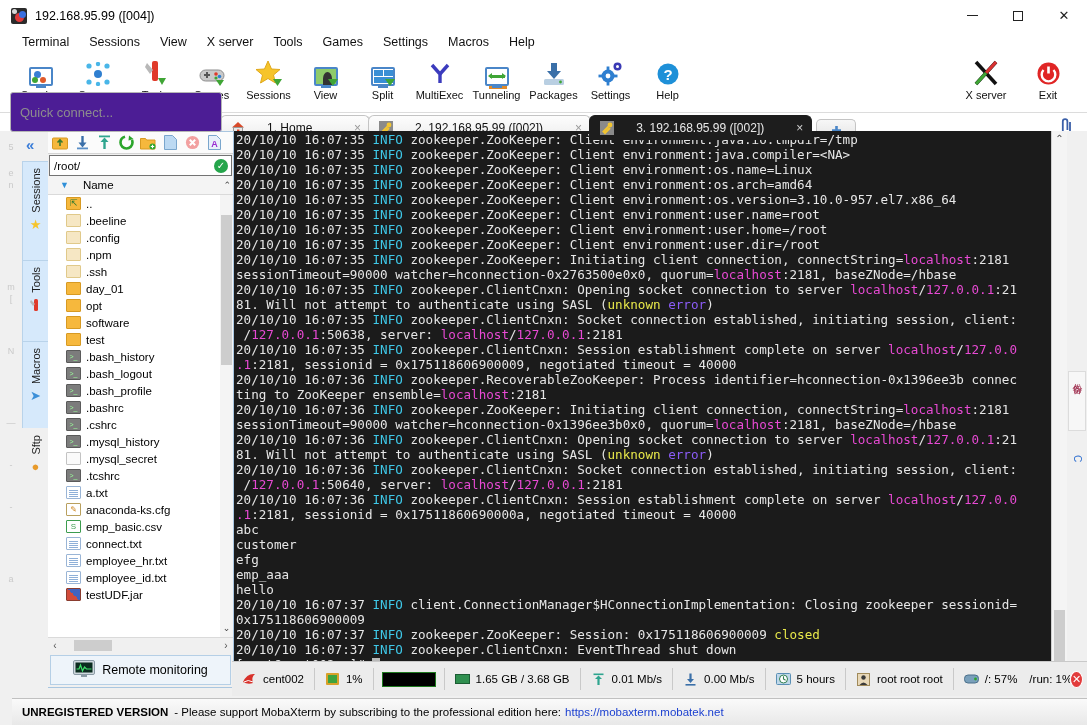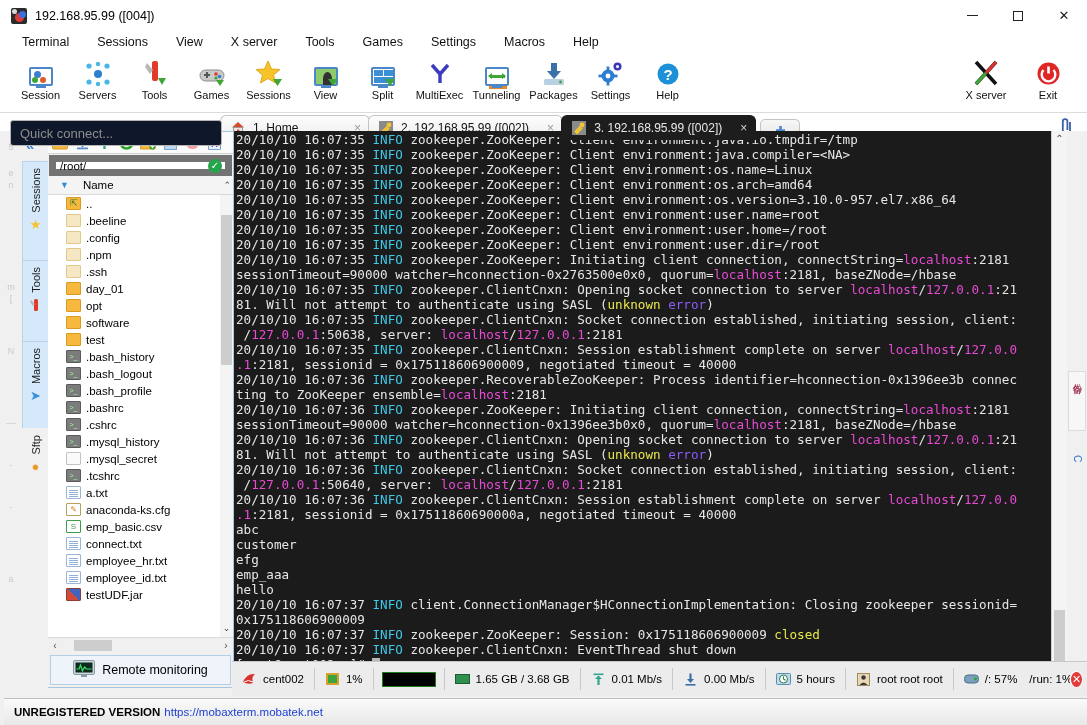--- a/index.html
+++ b/index.html
@@ -28,21 +28,21 @@
      background:#d8d8d8; left:1px; top:1px; }
   #title-text { font-size:12.5px; color:#000; }
   .wbtns { position:absolute; right:0; top:0; display:flex; height:31px; }
   .wbtn { width:46px; height:31px; display:flex; align-items:center; justify-content:center;
           font-size:13px; color:#222; }
   .sq { width:10px;height:10px;border:1px solid #222; }
   .dash { width:11px;height:1px;background:#222; }
 
   
   #menubar { height:22px; background:#fff; display:flex; align-items:center;
-     padding-left:12px; gap:8px; }
+     padding-left:12px; gap:0px; }
   .menu-item { padding:2px 10px; font-size:12.5px; color:#111; }
 
   
   #ribbon { height:60px; background:#fff; display:flex; align-items:flex-start;
      padding-left:12px; position:relative; border-bottom:1px solid #dcdcdc; }
   .rb { width:57px; display:flex; flex-direction:column; align-items:center;
         padding-top:3px; }
   .rb .ic { height:30px; display:flex; align-items:flex-end; justify-content:center; }
   .rb .lbl { font-size:11px; color:#111; margin-top:3px; white-space:nowrap; }
   .rb-right { position:absolute; right:8px; top:0; display:flex; }
@@ -52,21 +52,21 @@
   .mon { width:24px;height:19px;border:2px solid #4a86c8;border-radius:2px;background:#fff;position:relative; }
   .mon:after { content:""; position:absolute; left:50%; transform:translateX(-50%);
      bottom:-4px; width:10px;height:3px;background:#4a86c8; }
   .greenarr { position:absolute; right:-2px; bottom:-2px; width:0;height:0;
      border-left:5px solid transparent; border-right:5px solid transparent;
      border-top:7px solid #3fa535; }
 
   
   #tabbar { height:27px; background:#fff; display:flex; align-items:flex-end;
      padding-left:8px; position:relative; }
-  .tab { height:25px; display:flex; align-items:center; gap:8px;
+  .tab { height:25px; display:flex; align-items:center; gap:22px;
      padding:0 8px 0 10px; font-size:12px; border:1px solid #c4c4c4;
      border-bottom:none; border-radius:6px 6px 0 0; background:linear-gradient(#fdfdfd,#ececec);
      margin-right:-2px; color:#111; min-width:150px; }
   .tab.active { background:#1d1d1d; color:#e8e8e8; border-color:#1d1d1d; z-index:3; }
   .tab .x { margin-left:auto; color:#9a9a9a; font-size:12px; padding-left:10px; }
   .tab.active .x { color:#cfcfcf; }
   .tabicon { width:14px;height:14px;flex:0 0 auto; }
   .plus-tab { width:40px; height:21px; border:1px solid #c4c4c4; border-bottom:none;
      border-radius:5px 5px 0 0; background:linear-gradient(#f7f7f7,#e4e4e4);
      display:flex;align-items:center;justify-content:center; margin-left:6px; }
@@ -92,21 +92,21 @@
   #collapse { position:absolute; left:4px; top:5px; color:#3b7dd8; font-size:15px;
      font-weight:bold; }
 
   
   #fbrowser { width:186px; background:#f0f0f0; display:flex; flex-direction:column;
      border:1px solid #a9c6e0; border-left:none; }
   #fb-toolbar { height:22px; background:#fbfbfb; display:flex; align-items:center;
      gap:4px; padding:0 3px; border-bottom:1px solid #d4d4d4; }
   .fbi { width:18px;height:18px; display:flex;align-items:center;justify-content:center;
      font-size:13px; }
-  #fb-path { height:21px; background:#fff; border:7px solid #737373; display:flex;
+  #fb-path { height:21px; background:#fff; border:1px solid #737373; display:flex;
      align-items:center; padding-left:4px; font-size:11.5px; margin:1px 1px 0 1px; }
   #fb-path .ok { margin-left:auto; margin-right:3px; width:14px;height:14px;border-radius:50%;
      background:#25a54b; color:#fff; font-size:10px; display:flex;align-items:center;justify-content:center; }
   #fb-head { height:19px; background:#f4f4f4; border-bottom:1px solid #dadada;
      display:flex; align-items:center; font-size:11.5px; padding-left:12px; gap:14px;
      position:relative; }
   #fb-head .caret { color:#2f8fd8; font-size:9px; }
   #fb-list { flex:1; background:#fff; overflow:hidden; position:relative; }
   .frow { height:17px; display:flex; align-items:center; gap:5px; padding-left:18px;
      font-size:11.5px; white-space:nowrap; }
@@ -174,21 +174,21 @@
   .sb { display:flex; align-items:center; gap:6px; padding:0 10px; height:22px;
      border-right:1px solid #c9c9c9; white-space:nowrap; }
   .sb .si { width:15px;height:13px; flex:0 0 auto; display:flex; align-items:center;
      justify-content:center; font-size:10px; }
   .sb-graph { width:54px; height:15px; background:#000; border:1px solid #1f7a1f; }
   #sb-close { margin-left:auto; margin-right:4px; width:17px;height:17px;border-radius:50%;
      background:#e23b3b; color:#fff; font-size:11px; display:flex;align-items:center;
      justify-content:center; border:1px solid #fff; }
 
   
-  #footer { position:absolute; left:4px; right:0; bottom:0; height:27px;
+  #footer { position:absolute; left:12px; right:0; bottom:0; height:27px;
      background:linear-gradient(#fafafa,#e8e8e8); border-top:1px solid #c0c0c0;
      display:flex; align-items:center; padding-left:10px; font-size:11.5px; }
   #footer b { font-size:11.5px; }
   #footer a { color:#1a3fd0; text-decoration:none; margin-left:4px; }
   .cpu-chip { width:13px;height:12px;background:#3da33d;border:2px solid #d8a12a;border-radius:1px;}
   .ram-chip { width:15px;height:10px;background:#2f8f4f;border:1px solid #1b5c33;}
 </style>
 </head>
 <body>
 
@@ -701,21 +701,21 @@
   <div id="rtabs">
     <div class="rtab" style="top:240px;height:60px">
       <span class="rtxt">备份</span>
     </div>
     <div class="rtab" style="top:320px;height:40px;border:none;background:transparent">
       <span class="rtxt" style="color:#2f6fd0">C</span>
     </div>
   </div>
 </div>
 
-<div style="position:absolute;left:10px;top:120px;width:212px;height:26px;background:#0f172a;
+<div style="position:absolute;left:10px;top:92px;width:212px;height:40px;background:#4c1d95;
             border:1px solid #b6b6b6;border-radius:3px;display:flex;align-items:center;
             padding-left:9px;color:#8d8d8d;font-size:13px;">
   <span>Quick connect...</span>
 </div>
 
 <div id="statusbar">
   <div class="sb">
     <span class="si">
       <svg width="15" height="13" viewBox="0 0 15 13">
           <path d="M1 9 Q5 0 13 1 Q9 4 11 10 Q6 12 1 9 Z" fill="#d8312a"></path>
@@ -789,14 +789,15 @@
     <span>/: 57%</span>
   </div>
   <div class="sb" style="border-right:none;padding-left:2px;overflow:hidden">
     <span>/run: 1%</span>
   </div>
   <div id="sb-close">✕</div>
 </div>
 
 <div id="footer">
   <b>UNREGISTERED VERSION</b>
+  <span style="margin-left:6px">- Please support MobaXterm by subscribing to the professional edition here:</span>
   <a href="#">https://mobaxterm.mobatek.net</a>
 </div>
 
 </body></html>

